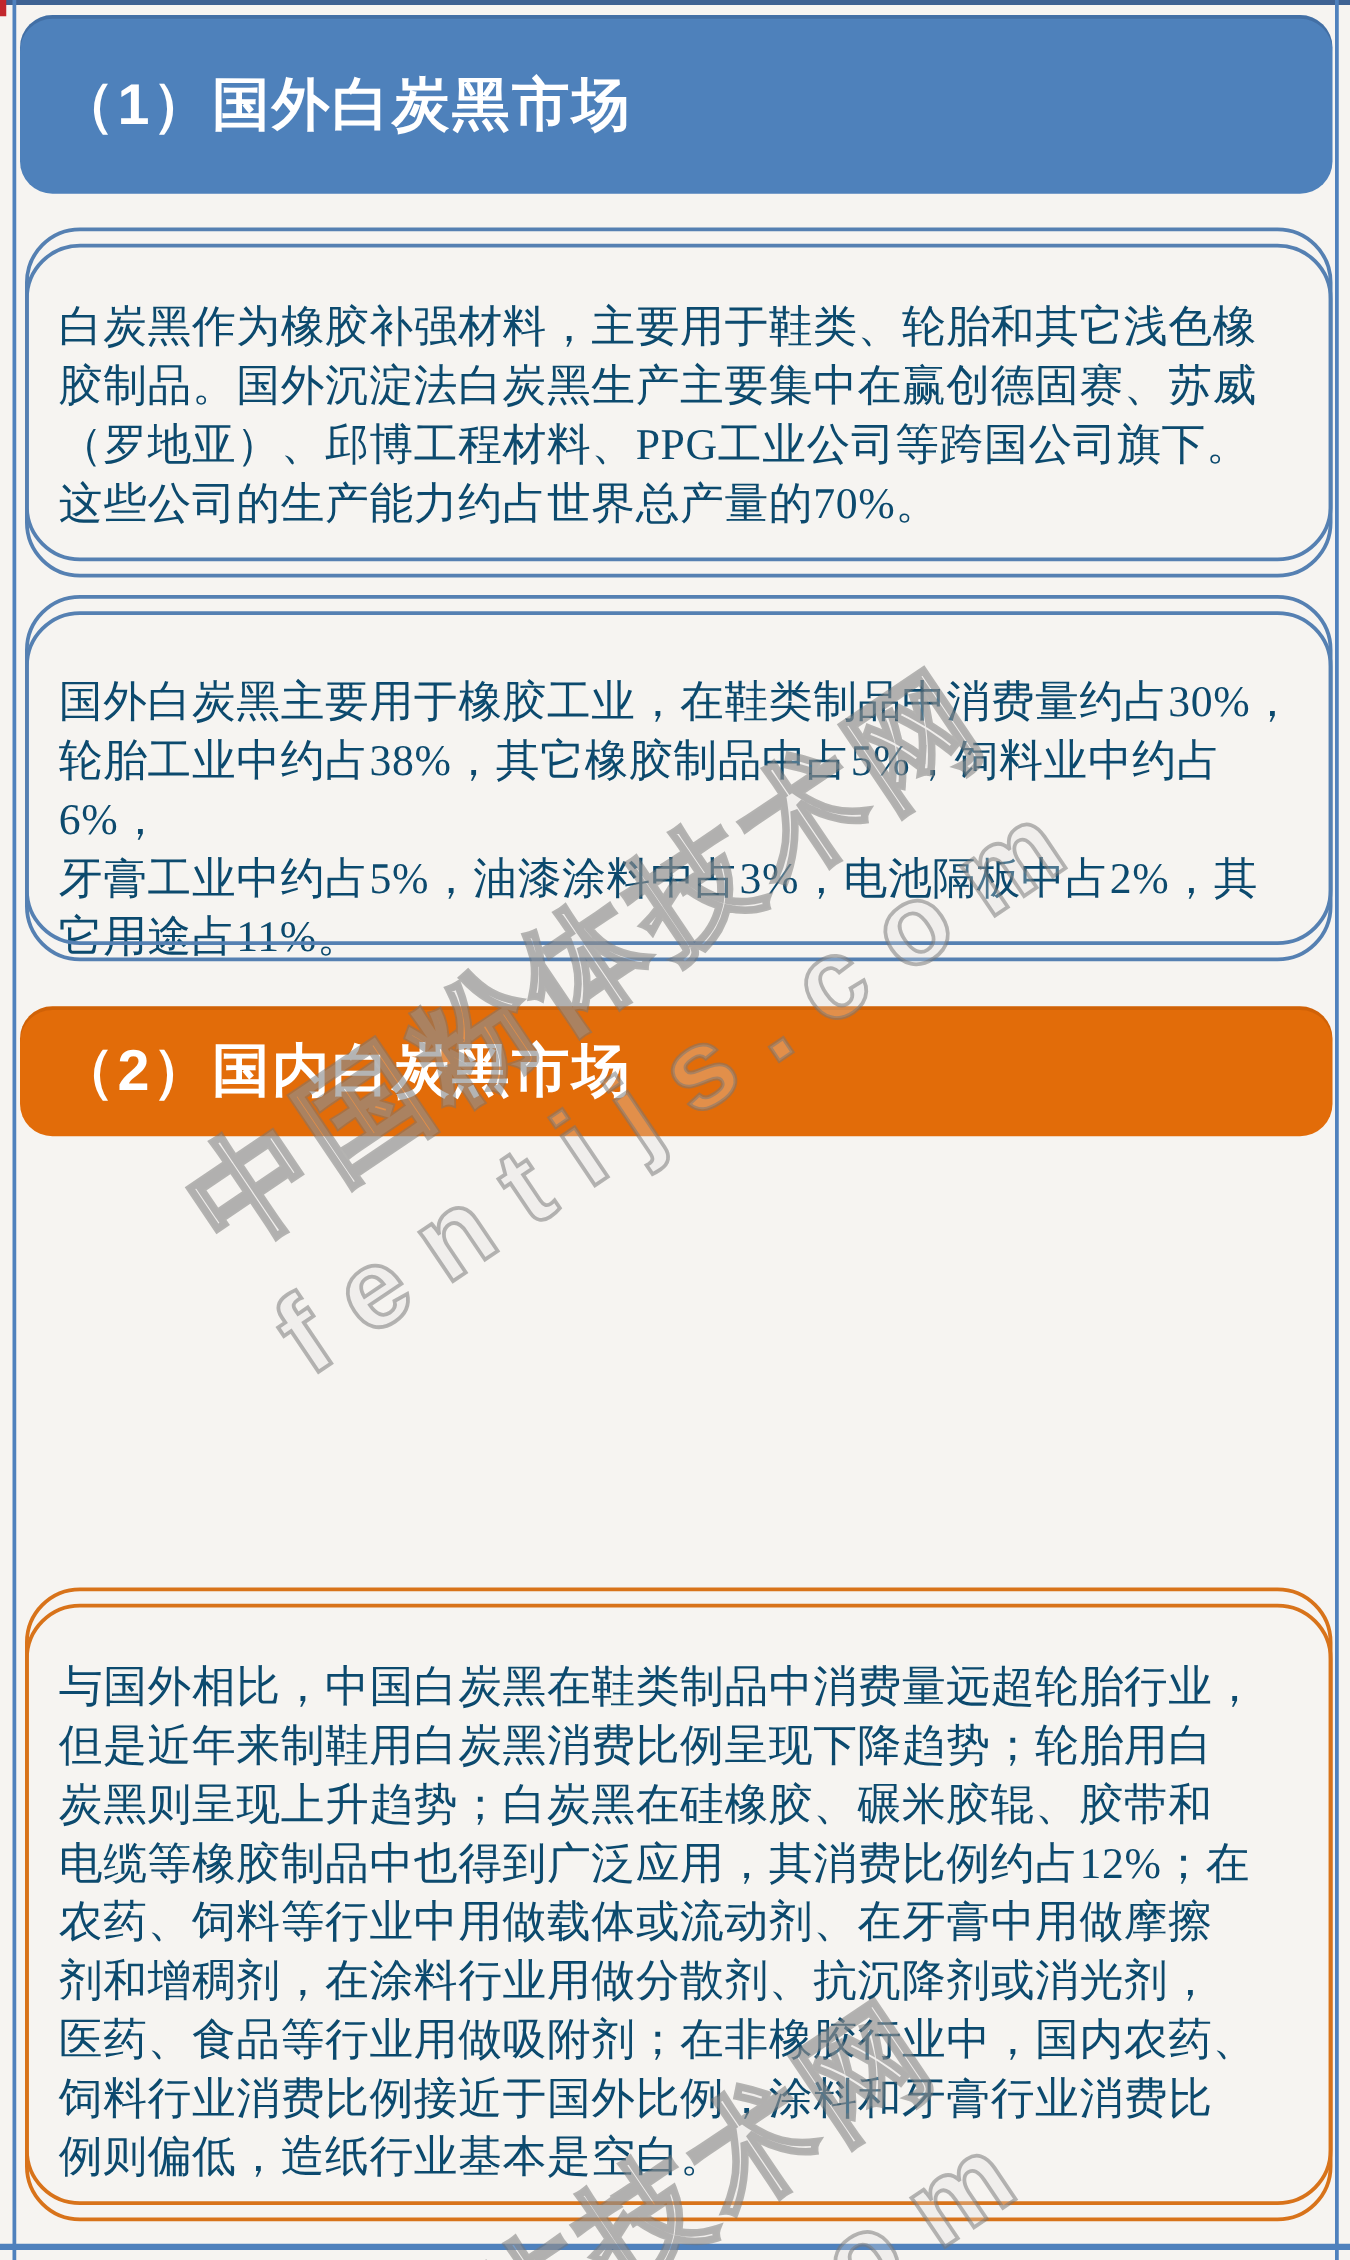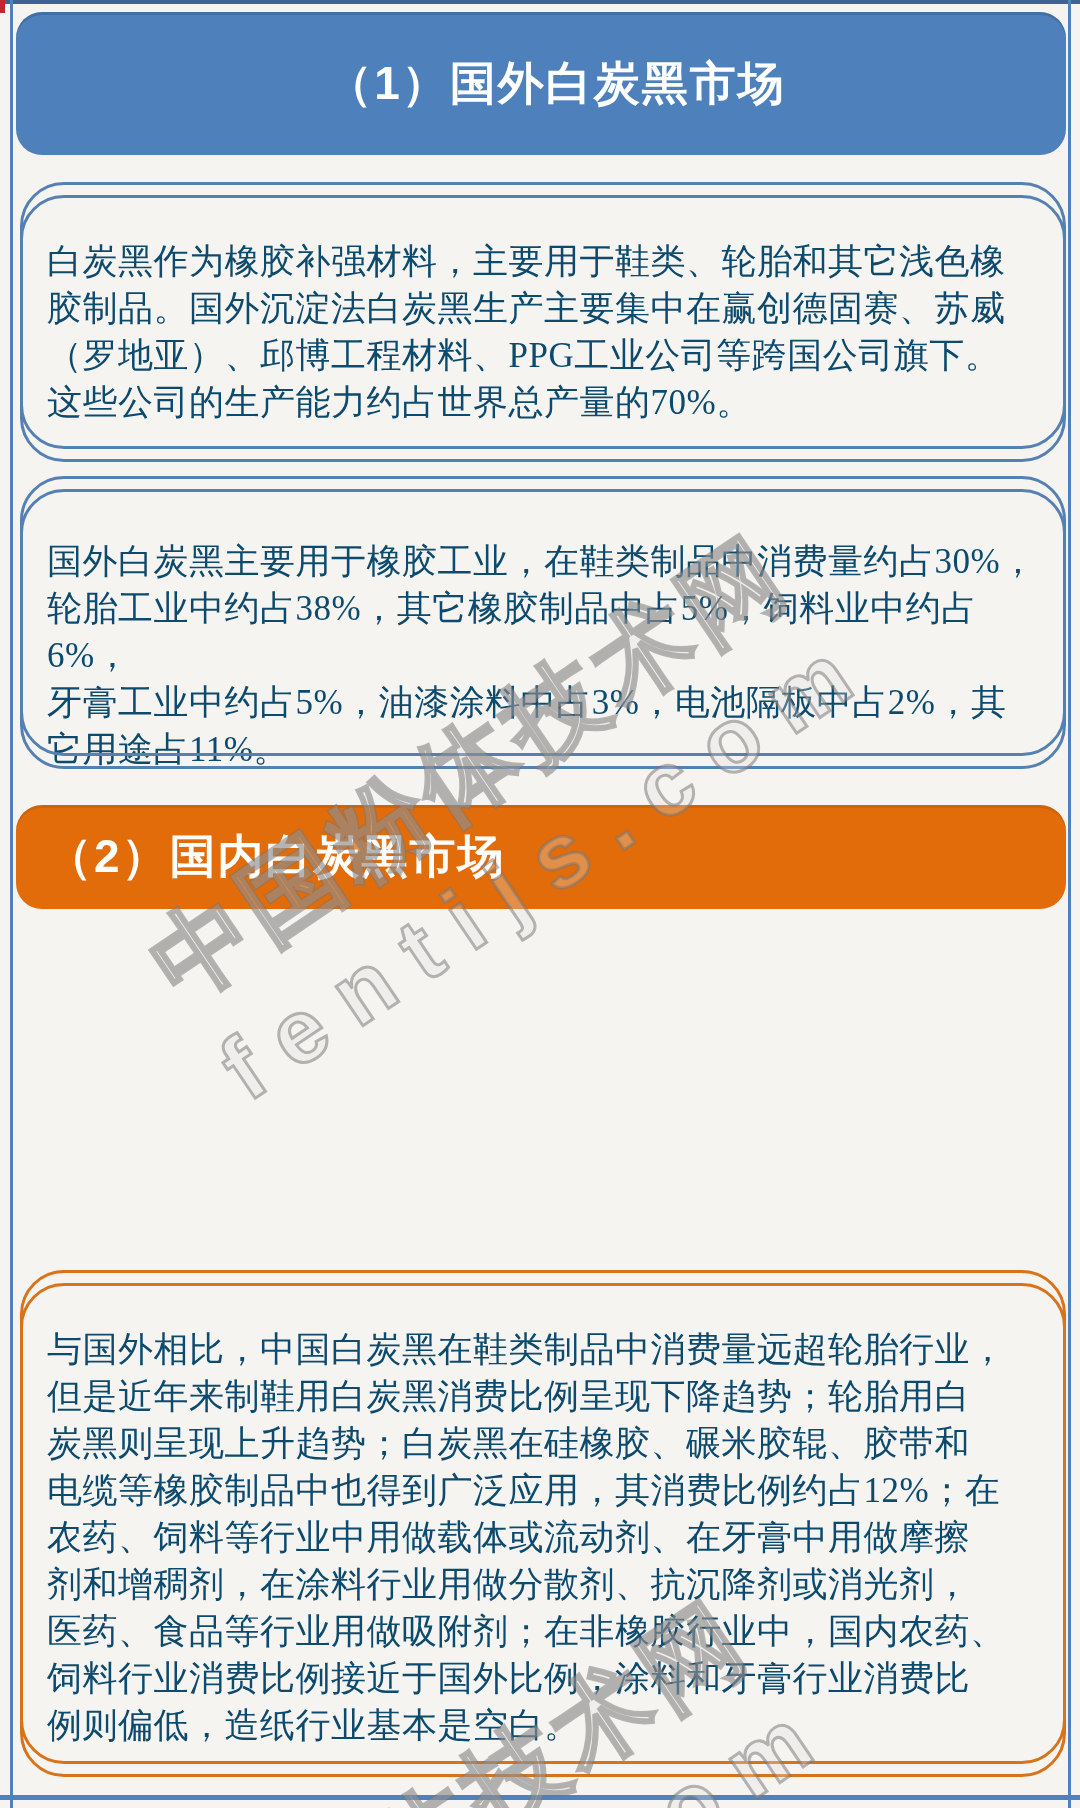--- a/index.html
+++ b/index.html
@@ -26,21 +26,21 @@
   .banner {
     position: absolute;
     left: 16px;
     width: 1050px;
     border-radius: 26px;
     display: flex;
     align-items: center;
     box-sizing: border-box;
     padding-left: 30px;
   }
-  .banner-blue   { top: 12px;  height: 143px; background: #4e81bb; box-shadow: inset 0 3px 0 rgba(30,60,100,.25); justify-content: center; }
+  .banner-blue   { top: 12px;  height: 143px; background: #4e81bb; box-shadow: inset 0 3px 0 rgba(30,60,100,.25); }
   .banner-orange { top: 805px; height: 104px; background: #e26c09; box-shadow: inset 0 3px 0 rgba(140,60,0,.2); }
   .banner-title {
     font-family: "Liberation Sans", "DejaVu Sans", sans-serif;
     font-weight: 700;
     font-size: 46px;
     letter-spacing: 2px;
     color: #ffffff;
     white-space: nowrap;
   }
 

